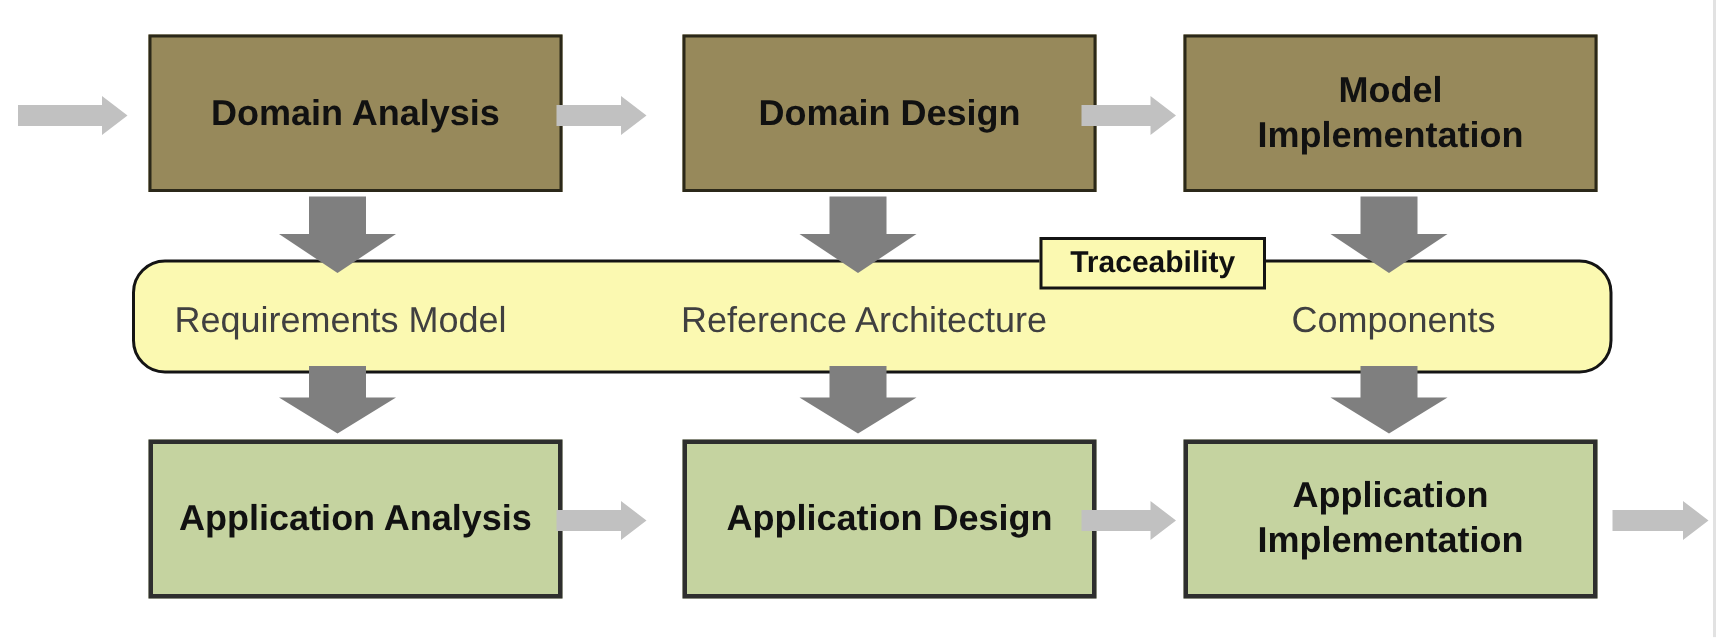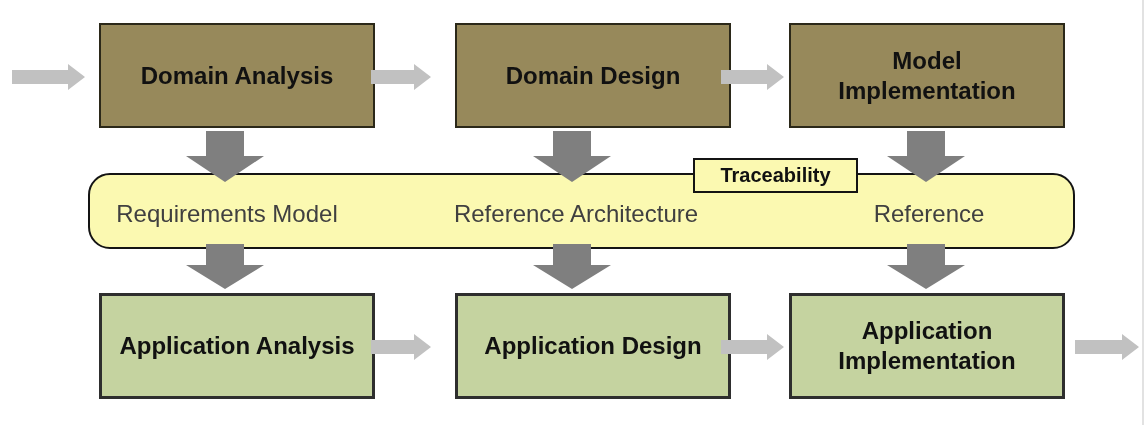--- a/index.html
+++ b/index.html
@@ -64,21 +64,21 @@
     position:absolute;top:200px;
     transform:translateX(-50%);
     font-size:24px;color:#404040;
     white-space:nowrap;
   }
   .band-label.p1{left:227px;}
   .band-label.p2{left:576px;}
   .band-label.p3{left:929px;}
   .tag{
     position:absolute;
-    left:693px;top:158px;width:165px;height:35px;
+    left:693px;top:158px;width:151px;height:35px;
     background:var(--band);
     border:2px solid var(--band-border);
     box-sizing:border-box;
     display:flex;align-items:center;justify-content:center;
     font-size:20px;font-weight:bold;color:#111;
   }
   
   svg.arrows{
     position:absolute;left:0;top:0;width:1147px;height:425px;
     pointer-events:none;
@@ -87,21 +87,21 @@
   .arrow-flow{fill:var(--flow-arrow);}
 </style>
 </head>
 <body>
 
 <div class="stage">
 
   <div class="band"></div>
   <div class="band-label p1">Requirements Model</div>
   <div class="band-label p2">Reference Architecture</div>
-  <div class="band-label p3">Reference</div>
+  <div class="band-label p3">Components</div>
 
   <div class="box box-domain col1">
     <span class="lbl">Domain Analysis</span>
   </div>
   <div class="box box-domain col2">
     <span class="lbl">Domain Design</span>
   </div>
   <div class="box box-domain col3">
     <span class="lbl wrap">Model Implementation</span>
   </div>

